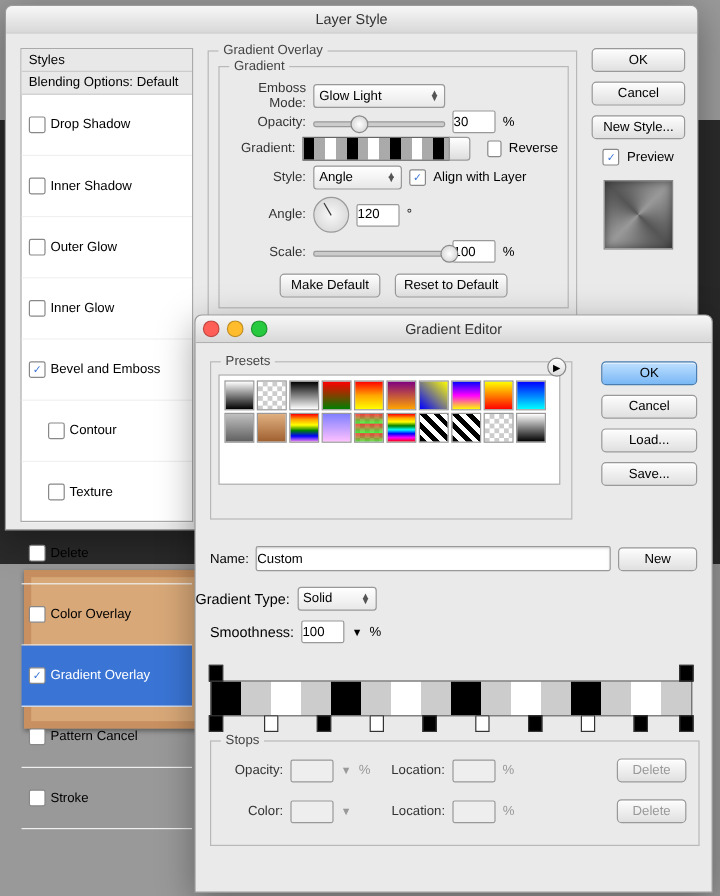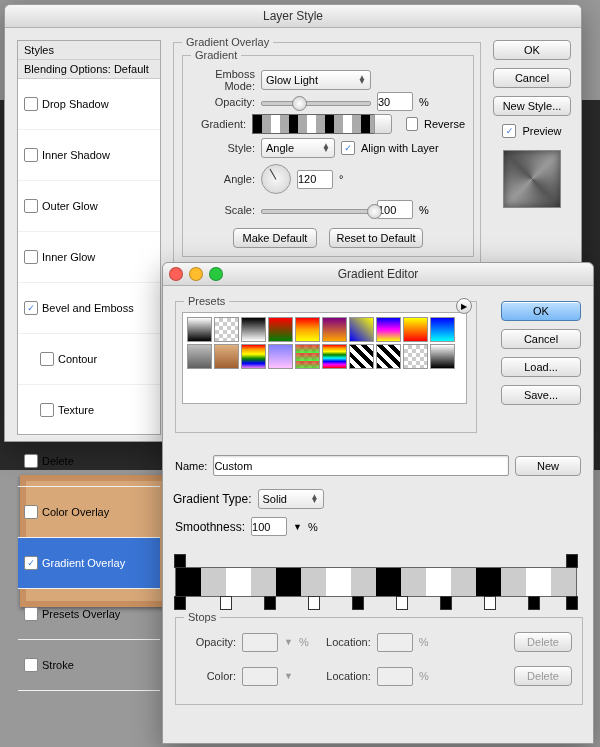--- a/index.html
+++ b/index.html
@@ -90,21 +90,21 @@
         <div class="style-item">
           <span class="cb"></span>
           <span>Color Overlay</span>
         </div>
         <div class="style-item sel">
           <span class="cb">✓</span>
           <span>Gradient Overlay</span>
         </div>
         <div class="style-item">
           <span class="cb"></span>
-          <span>Presets Overlay</span>
+          <span>Pattern Cancel</span>
         </div>
         <div class="style-item">
           <span class="cb"></span>
           <span>Stroke</span>
         </div>
       </div>
   </div>
 
   <div class="panel" style="left:168px;top:37px;width:306px;height:224px">
     <div class="panel-title">Gradient Overlay</div>
@@ -238,21 +238,21 @@
   </div>
 
   <div class="row" style="position:absolute;left:12px;top:192px;width:406px">
     <span>Name:</span>
     <div class="textfield" style="flex:1">
         <span>Custom</span>
       </div>
     <div class="btn" style="width:64px">New</div>
   </div>
 
-  <div class="row" style="position:absolute;left:10px;top:226px">
+  <div class="row" style="position:absolute;left:0;top:226px">
     <span style="font-size:12px">Gradient Type:</span>
     <div class="select" style="width:56px">
         <span>Solid</span>
         <span class="arr">▲<br>▼</span>
       </div>
   </div>
 
   <div class="row" style="position:absolute;left:12px;top:254px">
     <span style="font-size:12px">Smoothness:</span>
     <div class="numbox">

